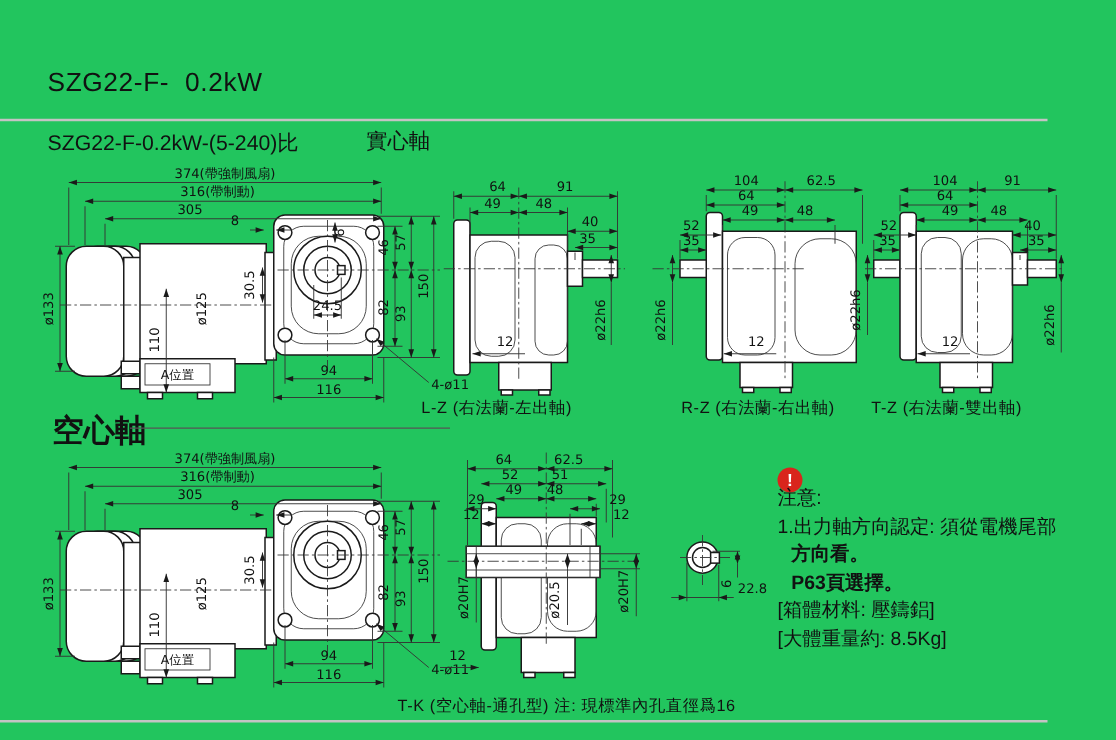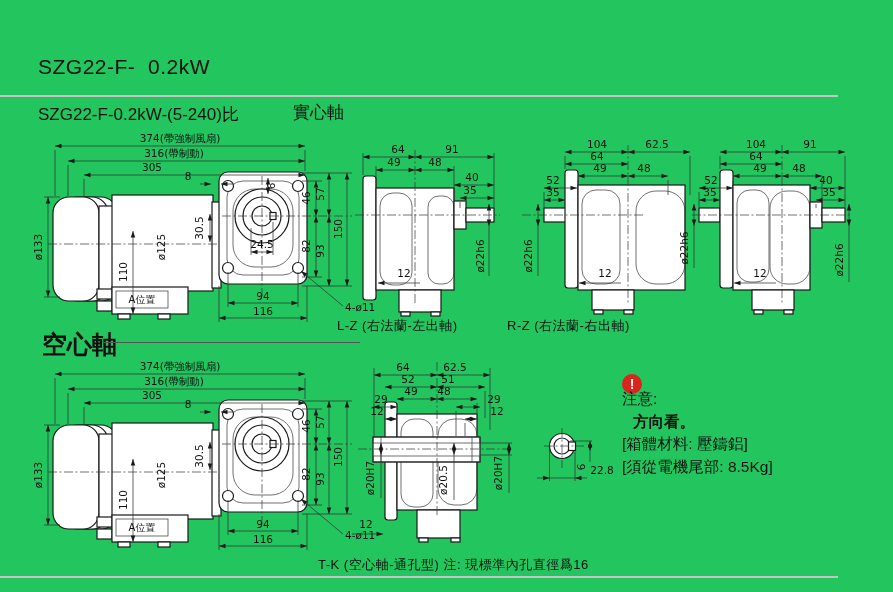--- a/index.html
+++ b/index.html
@@ -8,21 +8,21 @@
   .title{position:absolute;left:38px;top:55px;font-size:21px;letter-spacing:.5px;white-space:pre;}
   .rule{position:absolute;left:0;height:2px;background:#c4c4c4;width:838px;}
   .rule-top{top:95px;}
   .rule-bottom{top:576px;}
   .subtitle{position:absolute;left:38px;top:103px;font-size:17px;white-space:pre;text-align:right;}
   .heading-solid{position:absolute;left:293px;top:101px;font-size:17px;font-weight:normal;}
   .heading-hollow{position:absolute;left:42px;top:328px;font-size:25px;font-weight:bold;}
   .hollow-rule{position:absolute;left:104px;top:342px;width:256px;height:1px;background:#555;}
   .caption{position:absolute;font-size:13px;letter-spacing:.5px;white-space:pre;}
   .cap-lz{left:337px;top:317px;}
-  .cap-rz{left:507px;top:317px;}
+  .cap-rz{left:545px;top:317px;}
   .cap-tz{left:697px;top:317px;}
   .cap-tk{left:318px;top:556px;}
   .alert-icon{position:absolute;left:622px;top:374px;width:20px;height:20px;border-radius:50%;
         background:#d9251c;color:#fff;font-weight:bold;font-size:14px;line-height:20px;text-align:center;}
   .notes{position:absolute;left:622px;top:388px;width:264px;font-size:15.5px;line-height:22.5px;}
   .notes .indent{margin-left:11px;font-weight:bold;}
   svg{position:absolute;left:0;top:0;}
   .ln{stroke:#1a1a1a;stroke-width:1.2;fill:none;}
   .lnf{stroke:#1a1a1a;stroke-width:1.2;fill:#fff;}
   .tn{stroke:#333;stroke-width:.7;fill:none;}
@@ -358,26 +358,29 @@
       <line class="dl" x1="537" y1="478" x2="549.5" y2="478" marker-end="url(#ar)"></line>
       <line class="dl" x1="587" y1="478" x2="575" y2="478" marker-end="url(#ar)"></line>
       <line class="dl" x1="549.5" y1="478" x2="575" y2="478"></line>
       <text class="d" x="585" y="467" transform="rotate(-90 585 467)">6</text>
       <text class="d" x="602" y="474">22.8</text>
     </g>
   </svg>
 
   <div class="caption cap-lz">L-Z (右法蘭-左出軸)</div>
   <div class="caption cap-rz">R-Z (右法蘭-右出軸)</div>
+  <div class="caption cap-tz">T-Z (右法蘭-雙出軸)</div>
   <div class="caption cap-tk">T-K (空心軸-通孔型) 注: 現標準內孔直徑爲16</div>
 
   <div class="alert-icon">
     <span>!</span>
   </div>
   <div class="notes">
     <div>注意:</div>
+    <div>1.出力軸方向認定: 須從電機尾部</div>
     <div class="indent">方向看。</div>
+    <div class="indent">P63頁選擇。</div>
     <div>[箱體材料: 壓鑄鋁]</div>
-    <div>[須從電機尾部: 8.5Kg]</div>
+    <div>[大體重量約: 8.5Kg]</div>
   </div>
 
   <div class="rule rule-bottom"></div>
 </div>
 
 </body></html>

